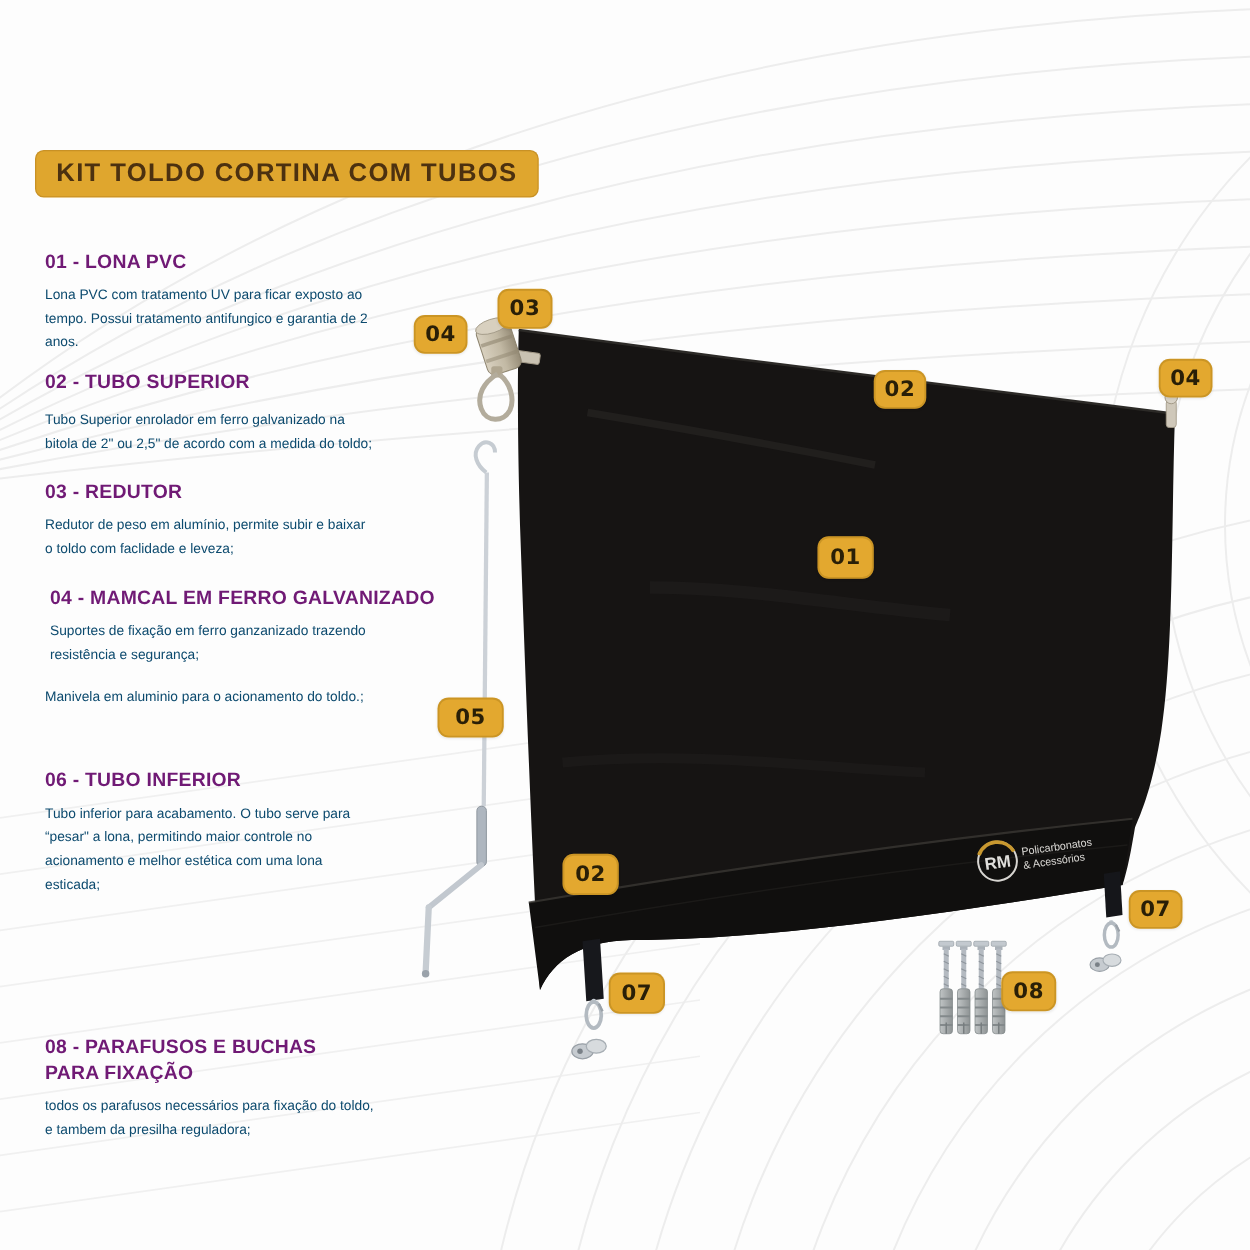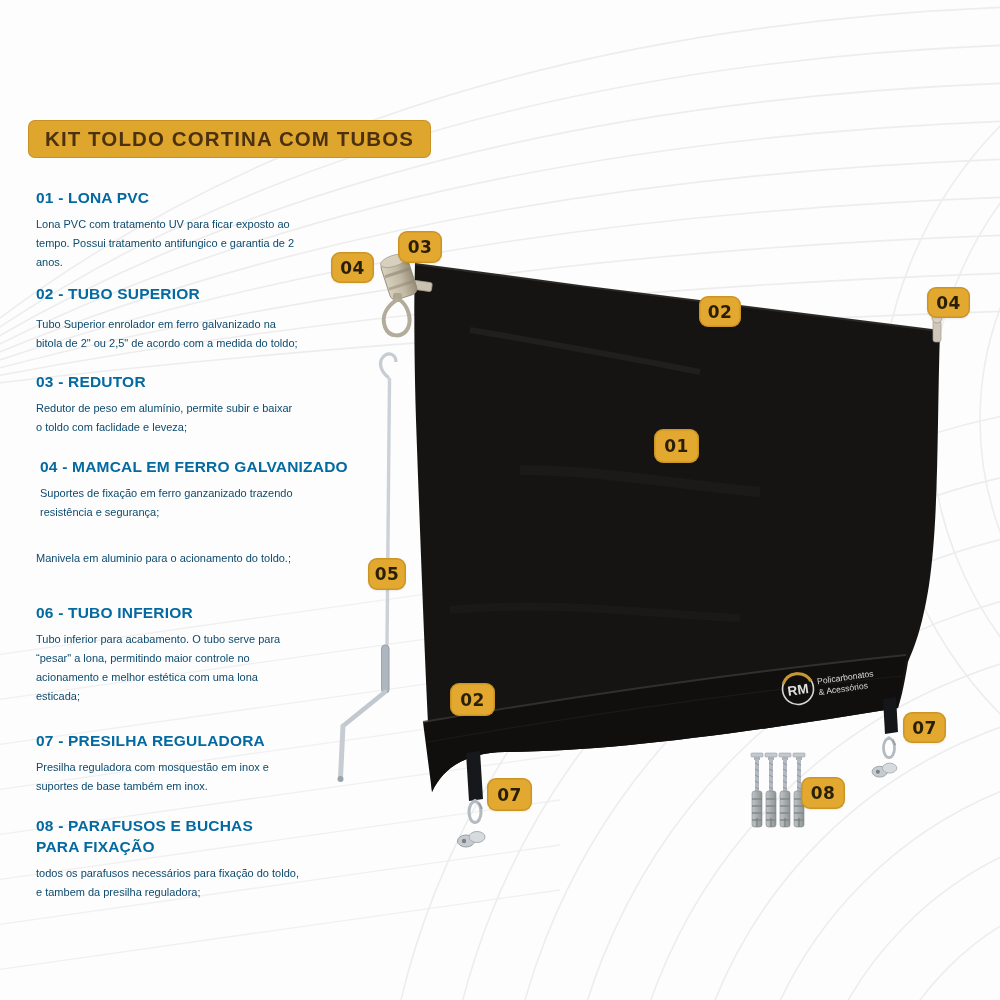--- a/index.html
+++ b/index.html
@@ -16,21 +16,21 @@
     display:flex;align-items:center;padding:0 17px;
     background:#DFA62E;border-radius:7px;
     font-size:20.5px;font-weight:600;letter-spacing:1.1px;color:#4c3110;
     box-shadow:inset 0 0 0 1px rgba(130,85,10,.25);
     white-space:nowrap;z-index:5;
   }
 
   
   .item{position:absolute;left:36px;width:352px;z-index:5;}
   .item h3{
-    margin:0 0 6px 0;font-size:15.5px;font-weight:bold;color:#0369a1;
+    margin:12px 0 6px 0;font-size:15.5px;font-weight:bold;color:#701a75;
     letter-spacing:.2px;white-space:pre-line;line-height:1.35;
   }
   .item p{
     margin:0;font-size:11px;line-height:1.72;color:#0c4a6e;
     white-space:pre-line;
   }
   .i1{top:188px}.i2{top:284px}.i3{top:372px}.i4{top:457px;padding-left:4px}
   .i5{top:549px}.i6{top:603px}.i7{top:731px}.i8{top:816px}
   .i2 p{margin-top:10px}
 
@@ -40,21 +40,21 @@
     background:#E3A82F;border-radius:9px;color:#291f07;
     font-family:"DejaVu Sans",sans-serif;font-weight:700;font-size:17px;
     box-shadow:inset 0 0 0 1.5px rgba(120,80,0,.22), 0 1px 2px rgba(0,0,0,.08);
     letter-spacing:.5px;
   }
   .b03{left:398px;top:231px;width:44px;height:32px}
   .b04a{left:331px;top:252px;width:43px;height:31px}
   .b02{left:699px;top:296px;width:42px;height:31px}
   .b04b{left:927px;top:287px;width:43px;height:31px}
   .b01{left:654px;top:429px;width:45px;height:34px}
-  .b05{left:368px;top:558px;width:38px;height:32px}
+  .b05{left:350px;top:558px;width:53px;height:32px}
   .b06{left:450px;top:683px;width:45px;height:33px}
   .b07a{left:487px;top:778px;width:45px;height:33px}
   .b07b{left:903px;top:712px;width:43px;height:31px}
   .b08{left:801px;top:777px;width:44px;height:32px}
 </style>
 </head>
 <body>
 
 <div id="stage">
 
@@ -231,25 +231,20 @@
   <div class="item i5">
     <p>Manivela em aluminio para o acionamento do toldo.;</p>
   </div>
   <div class="item i6">
     <h3>06 - TUBO INFERIOR</h3>
     <p>Tubo inferior para acabamento. O tubo serve para
 “pesar" a lona, permitindo maior controle no
 acionamento e melhor estética com uma lona
 esticada;</p>
   </div>
-  <div class="item i7">
-    <h3>07 - PRESILHA REGULADORA</h3>
-    <p>Presilha reguladora com mosquestão em inox e
-suportes de base também em inox.</p>
-  </div>
   <div class="item i8">
     <h3>08 - PARAFUSOS E BUCHAS
 PARA FIXAÇÃO</h3>
     <p>todos os parafusos necessários para fixação do toldo,
 e tambem da presilha reguladora;</p>
   </div>
 
   <div class="badge b03">03</div>
   <div class="badge b04a">04</div>
   <div class="badge b02">02</div>

